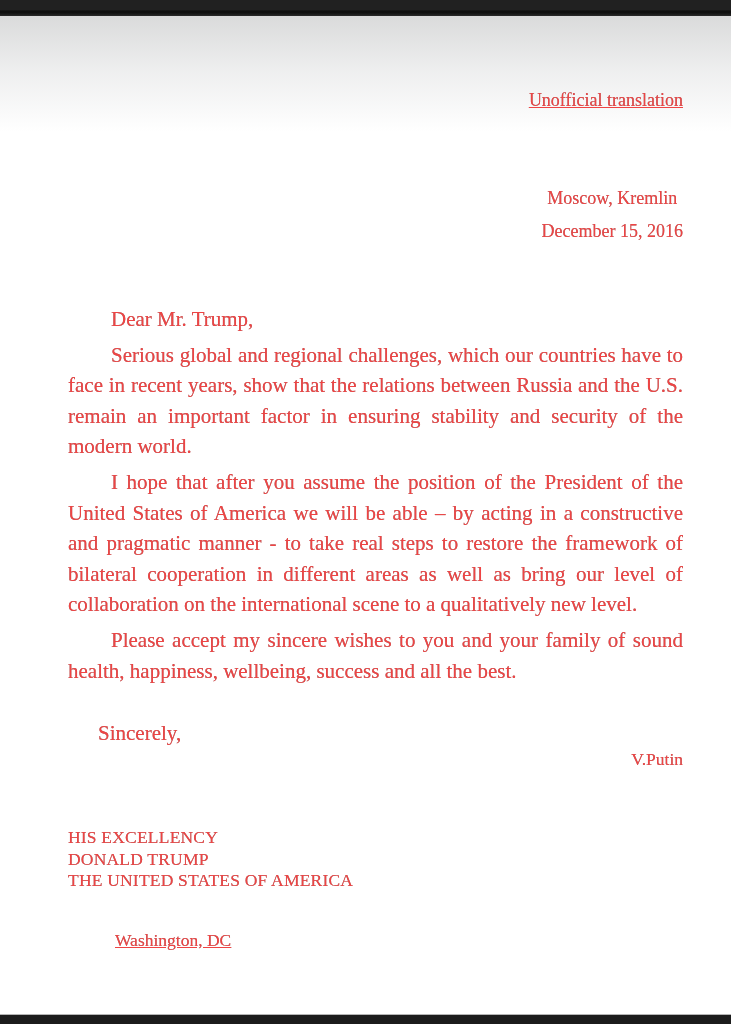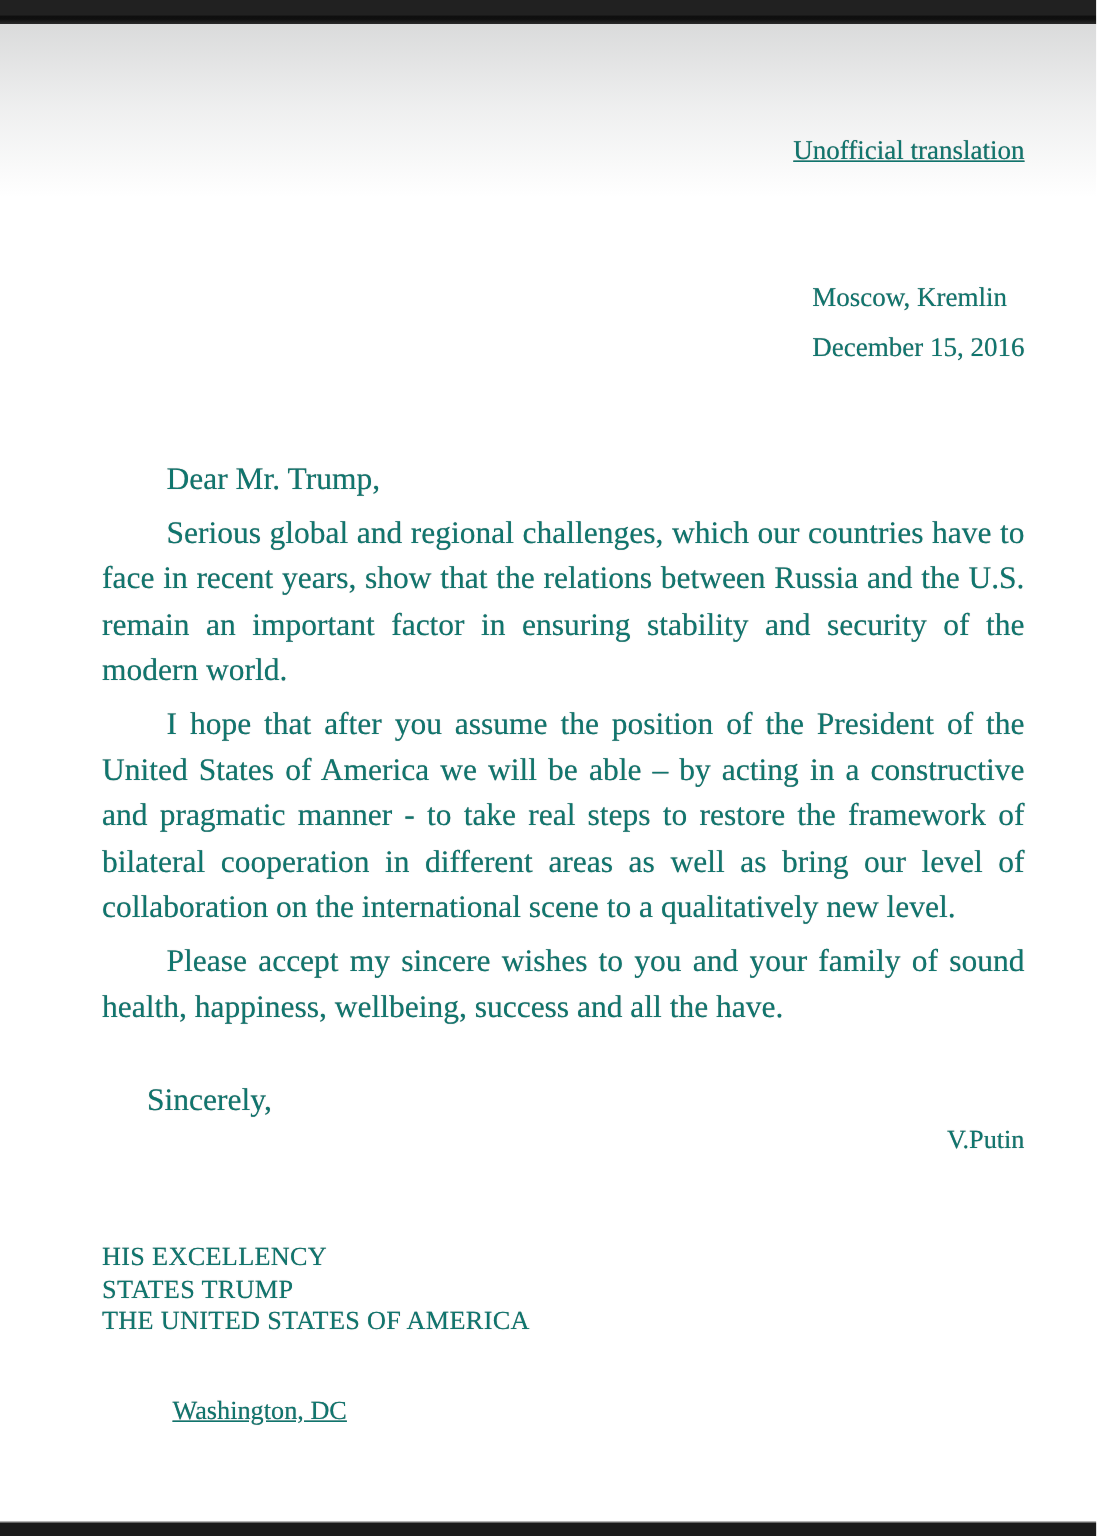--- a/index.html
+++ b/index.html
@@ -3,21 +3,21 @@
 <meta charset="utf-8">
 <style>
   html, body { margin: 0; padding: 0; background: #fff; }
   .page {
     position: relative;
     width: 731px;
     height: 1024px;
     background: #ffffff;
     overflow: hidden;
     font-family: "Liberation Serif", "DejaVu Serif", serif;
-    color: #0f766e;
+    color: #ef4444;
   }
   .bar-top {
     position: absolute; top: 0; left: 0; right: 0; height: 16px;
     background: linear-gradient(180deg, #212121 0%, #212121 62%, #0f0f0f 68%, #101010 80%, #2a2a2a 100%);
   }
   .shade-top {
     position: absolute; top: 16px; left: 0; right: 0; height: 122px;
     background: linear-gradient(180deg, rgba(58,62,64,0.19) 0%, rgba(90,95,98,0.10) 45%, rgba(255,255,255,0) 95%);
     pointer-events: none;
   }
@@ -26,21 +26,21 @@
     background: #1c1c1c;
     box-shadow: 0 -1px 0 rgba(120,120,120,0.55);
   }
   .txt { text-shadow: 0 0 0.5px rgba(40,40,40,0.55); }
   .note {
     position: absolute; top: 90px; right: 48px;
     font-size: 18px; text-decoration: underline;
   }
   .dateline {
     position: absolute; top: 182px; right: 48px;
-    text-align: left; font-size: 18px; line-height: 33px;
+    text-align: center; font-size: 18px; line-height: 33px;
   }
   .bodyblock {
     position: absolute; top: 304px; left: 68px; width: 615px;
     font-size: 21px; line-height: 30.6px; text-align: justify;
   }
   .bodyblock .salutation { text-indent: 43px; margin: 0 0 5px; }
   .bodyblock p { margin: 0 0 5px; text-indent: 43px; }
   .closing { position: absolute; top: 721px; left: 98px; font-size: 21px; }
   .signature { position: absolute; top: 749px; right: 48px; font-size: 17.5px; }
   .recipient {
@@ -61,30 +61,30 @@
 
   <div class="dateline txt">
     <div>Moscow, Kremlin</div>
     <div>December 15, 2016</div>
   </div>
 
   <div class="bodyblock txt">
     <div class="salutation">Dear Mr. Trump,</div>
     <p>Serious global and regional challenges, which our countries have to face in recent years, show that the relations between Russia and the U.S. remain an important factor in ensuring stability and security of the modern world.</p>
     <p>I hope that after you assume the position of the President of the United States of America we will be able – by acting in a constructive and pragmatic manner - to take real steps to restore the framework of bilateral cooperation in different areas as well as bring our level of collaboration on the international scene to a qualitatively new level.</p>
-    <p>Please accept my sincere wishes to you and your family of sound health, happiness, wellbeing, success and all the have.</p>
+    <p>Please accept my sincere wishes to you and your family of sound health, happiness, wellbeing, success and all the best.</p>
   </div>
 
   <div class="closing txt">Sincerely,</div>
 
   <div class="signature txt">V.Putin</div>
 
   <div class="recipient txt">
     <div>HIS EXCELLENCY</div>
-    <div>STATES TRUMP</div>
+    <div>DONALD TRUMP</div>
     <div>THE UNITED STATES OF AMERICA</div>
   </div>
 
   <div class="city txt">Washington, DC</div>
 
   <div class="bar-bottom"></div>
 
 </div>
 
 </body></html>

